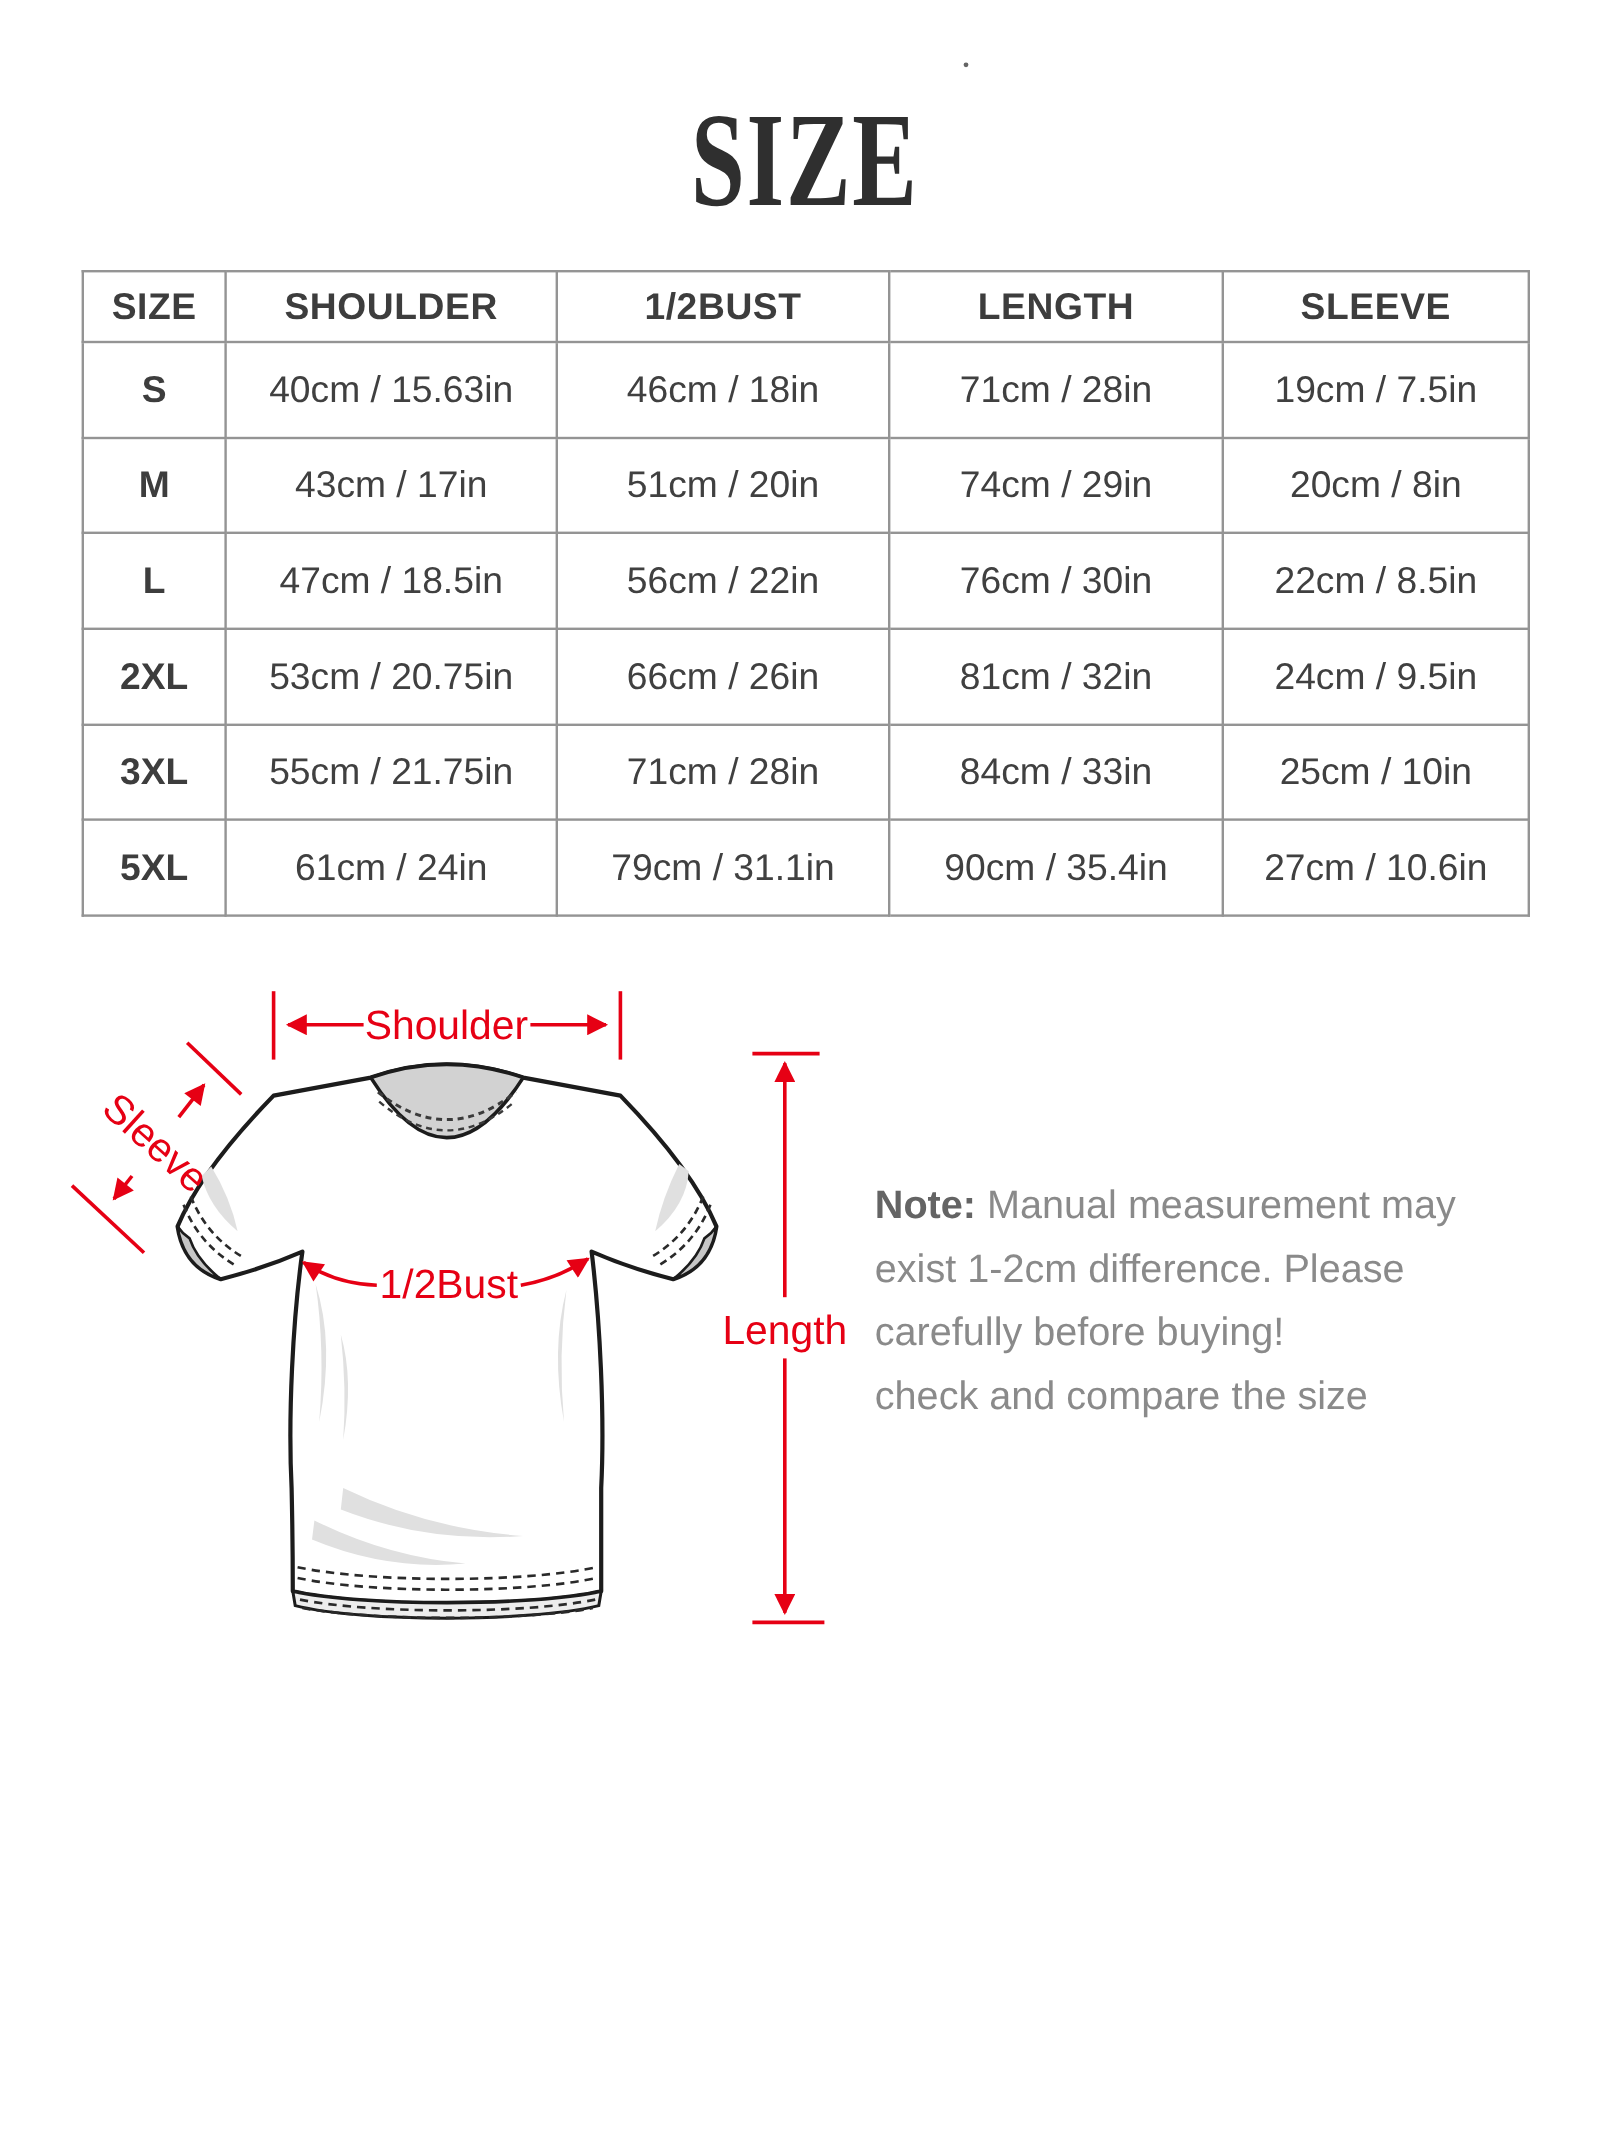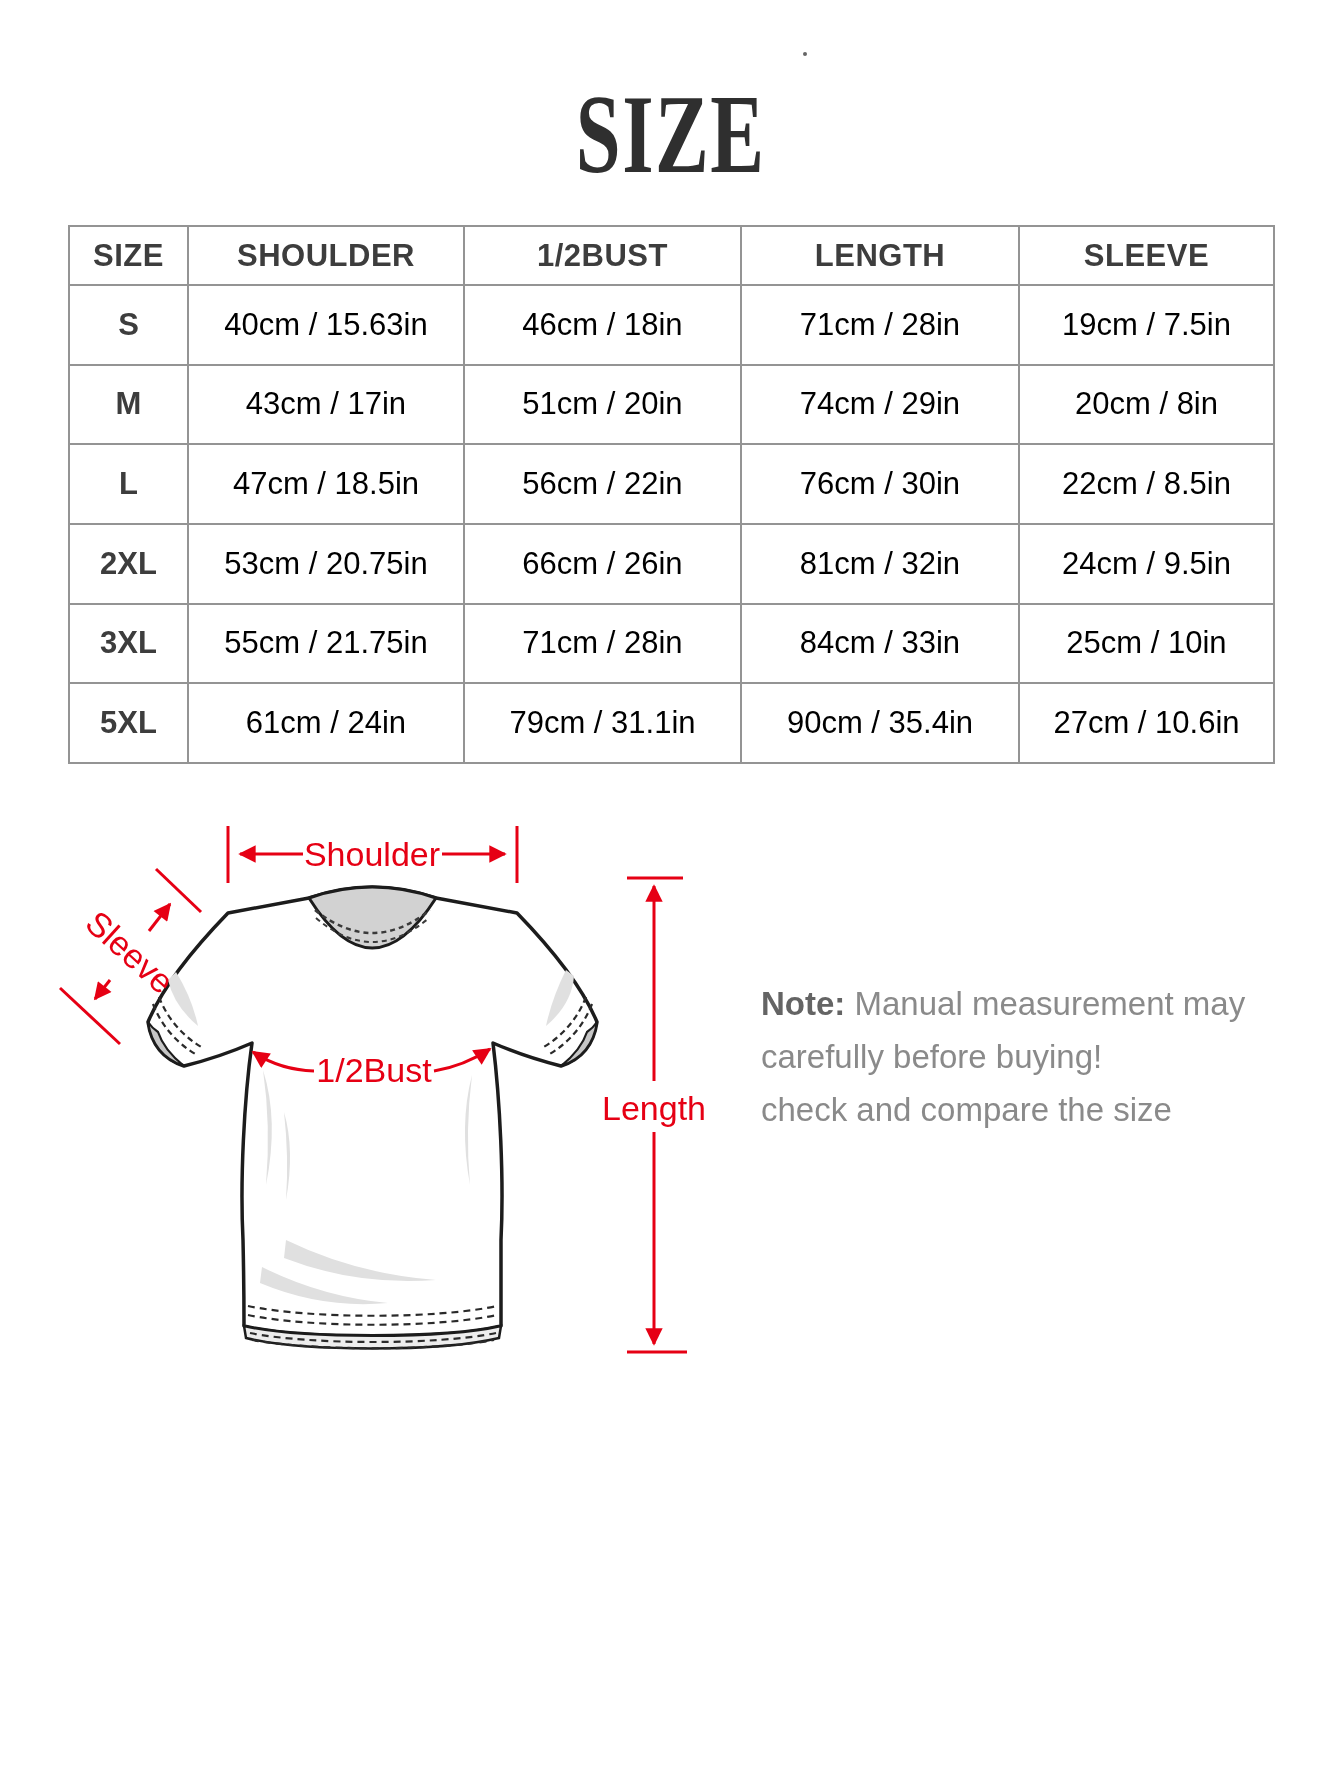--- a/index.html
+++ b/index.html
@@ -26,29 +26,29 @@
     position:absolute; left:68px; top:225px; width:1205px; height:539px;
     border-collapse:collapse; table-layout:fixed;
   }
   #size-table th, #size-table td {
     border:2px solid #949494; text-align:center; vertical-align:middle;
     padding:0; overflow:hidden; white-space:nowrap;
   }
   #size-table th {
     font-size:31px; font-weight:bold; color:#3d3d3d; letter-spacing:.5px;
   }
-  #size-table td { font-size:31px; color:#000000; }
+  #size-table td { font-size:31px; color:#404040; }
   #size-table td.size-col { font-weight:bold; color:#3d3d3d; }
   #size-table tr { height:59px; }
   
   #diagram-svg { position:absolute; left:0; top:740px; }
   .red-label { fill:#e60014; font-family:"Liberation Sans", sans-serif; font-size:34px; }
   
   #note {
-    position:absolute; left:761px; top:977px; width:520px;
+    position:absolute; left:729px; top:977px; width:520px;
     font-size:33px; line-height:53px; color:#8a8a8a;
   }
   #note .note-label { font-weight:bold; color:#646464; }
 </style>
 </head>
 <body>
 
 <div id="page">
 
   <div id="title-wrap">
@@ -205,17 +205,18 @@
     </g>
 
     <text class="red-label" x="372" y="126" text-anchor="middle">Shoulder</text>
     <text class="red-label" x="130" y="224" text-anchor="middle" transform="rotate(42 130 212)">Sleeve</text>
     <text class="red-label" x="374" y="342" text-anchor="middle">1/2Bust</text>
     <text class="red-label" x="654" y="380" text-anchor="middle">Length</text>
   </svg>
 
   <div id="note">
     <div><span class="note-label">Note:</span> <span>Manual measurement may</span></div>
+    <div>exist 1-2cm difference. Please</div>
     <div>carefully before buying!</div>
     <div>check and compare the size</div>
   </div>
 
 </div>
 
 </body></html>

